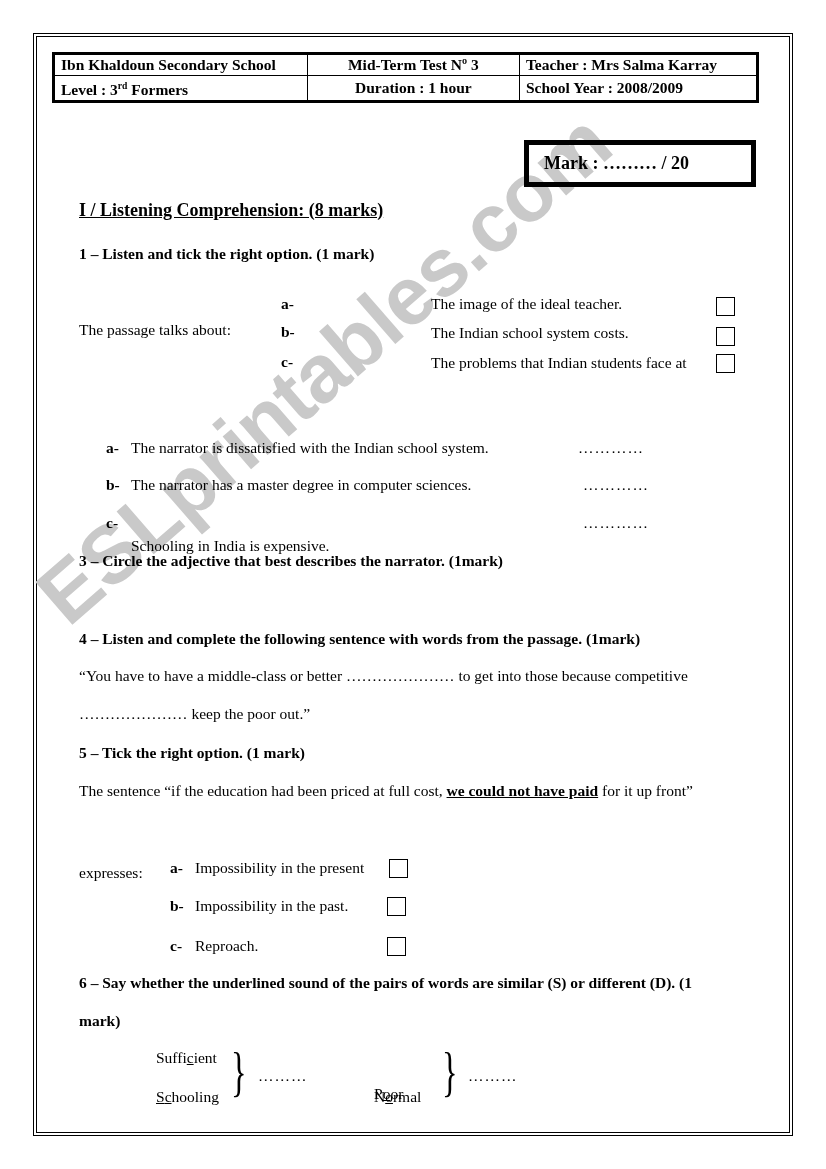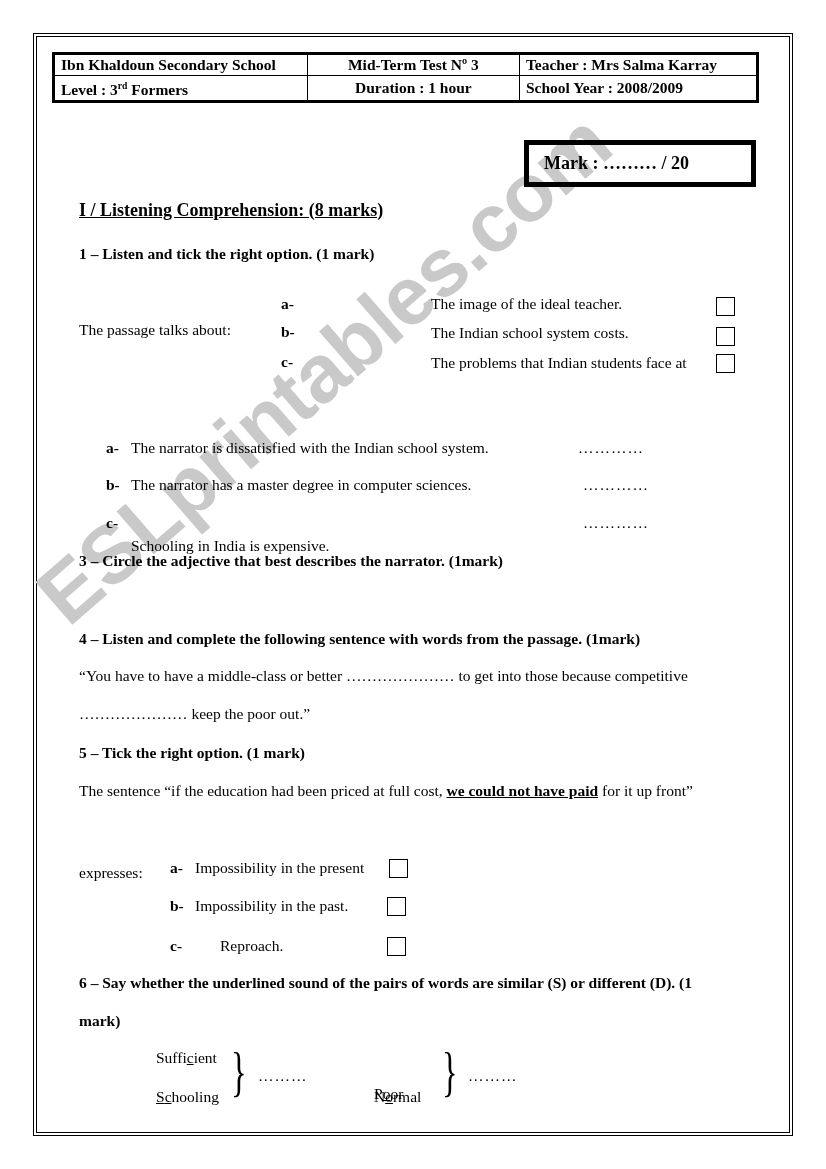--- a/index.html
+++ b/index.html
@@ -262,21 +262,21 @@
 
   <div class="lbl" style="left:170px; top:856px;">a-</div>
   <div class="t" style="left:195px; top:856px;">Impossibility in the present</div>
   <div class="cbox" style="left:389px; top:856px;"></div>
 
   <div class="lbl" style="left:170px; top:894px;">b-</div>
   <div class="t" style="left:195px; top:894px;">Impossibility in the past.</div>
   <div class="cbox" style="left:387px; top:894px;"></div>
 
   <div class="lbl" style="left:170px; top:934px;">c-</div>
-  <div class="t" style="left:195px; top:934px;margin-left:25px;">Reproach.</div>
+  <div class="t" style="left:195px; top:934px;">Reproach.</div>
   <div class="cbox" style="left:387px; top:934px;"></div>
 
   <div class="q" style="left:79px; top:971px;">6 – Say whether the underlined sound of the pairs of words are similar (S) or different (D). (1</div>
   <div class="q" style="left:79px; top:1009px;text-align:right;">mark)</div>
 
   <div class="t" style="left:156px; top:1046px;"><span>Suffi</span><u class="thin">c</u><span>ient</span></div>
   <div class="t" style="left:156px; top:1085px;"><u class="thin"><span>S</span><span>c</span></u><span>hooling</span></div>
   <div class="brace" style="left:231px; top:1042px;">}</div>
   <div class="dots" style="left:258px; top:1064px;">………</div>
 

